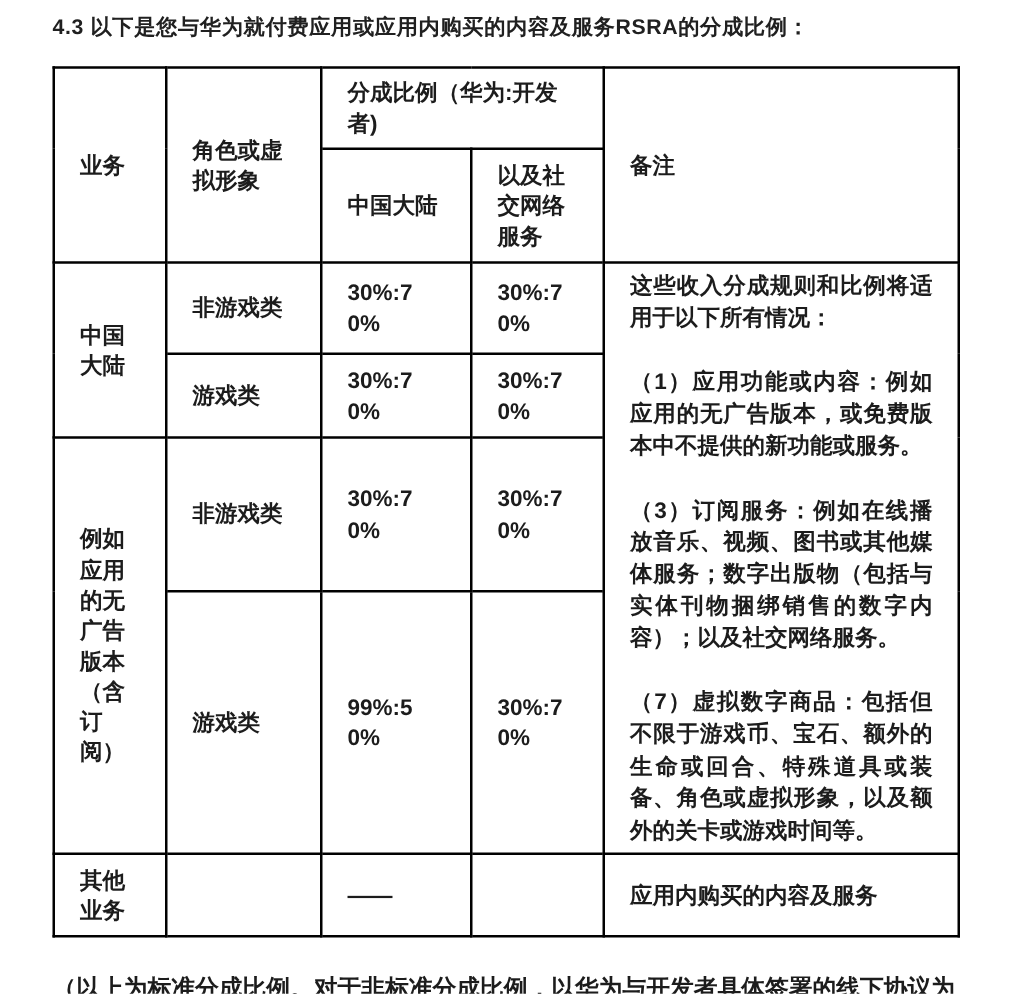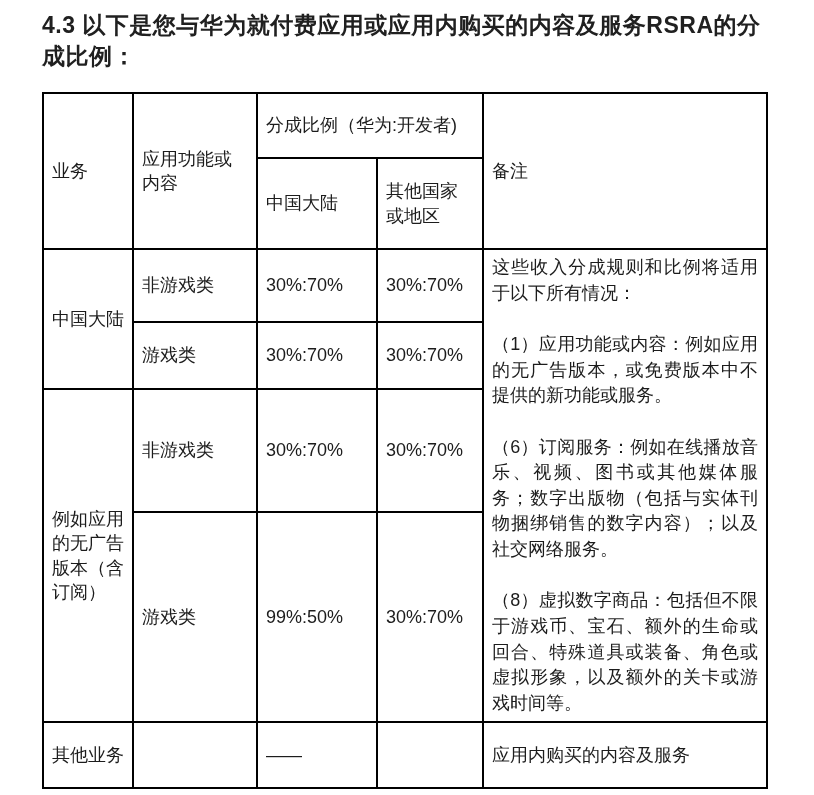--- a/index.html
+++ b/index.html
@@ -6,38 +6,38 @@
   html, body {
     width: 814px; height: 795px;
     background: #ffffff;
     font-family: "Liberation Sans", "DejaVu Sans", sans-serif;
     color: #1c1c1c;
     overflow: hidden;
   }
   .page { padding: 10px 0 0 42px; }
 
   .section-title {
-    font-size: 23px;
+    font-size: 17px;
     font-weight: bold;
     color: #202020;
     letter-spacing: 0.5px;
     margin-bottom: 20px;
     width: 740px;
   }
 
   table.rs-table {
     border-collapse: collapse;
     table-layout: fixed;
     width: 724px;
   }
   table.rs-table td {
     border: 2px solid #000;
-    padding: 5px 8px;
+    padding: 5px 20px;
     font-size: 18px;
-    font-weight: 400;
+    font-weight: 700;
     color: #1c1c1c;
     vertical-align: middle;
     text-align: left;
     line-height: 1.35;
     word-break: break-all;
     overflow: hidden;
   }
   col.c-business { width: 90px; }
   col.c-apptype  { width: 124px; }
   col.c-cn       { width: 120px; }
@@ -84,40 +84,40 @@
       <col class="c-business">
       <col class="c-apptype">
       <col class="c-cn">
       <col class="c-other">
       <col class="c-remarks">
     </colgroup>
 
     <tbody>
         <tr class="r-head1">
       <td rowspan="2">业务</td>
-      <td rowspan="2">应用功能或内容</td>
+      <td rowspan="2">角色或虚拟形象</td>
       <td colspan="2">分成比例（华为:开发者)</td>
       <td rowspan="2">备注</td>
     </tr>
 
     <tr class="r-head2">
       <td>中国大陆</td>
-      <td>其他国家或地区</td>
+      <td>以及社交网络服务</td>
     </tr>
 
     <tr class="r-body1">
       <td rowspan="2">中国大陆</td>
       <td>非游戏类</td>
       <td>30%:70%</td>
       <td>30%:70%</td>
       <td rowspan="4" class="remarks-cell">
         <p>这些收入分成规则和比例将适用于以下所有情况：</p>
         <p>（1）应用功能或内容：例如应用的无广告版本，或免费版本中不提供的新功能或服务。</p>
-        <p>（6）订阅服务：例如在线播放音乐、视频、图书或其他媒体服务；数字出版物（包括与实体刊物捆绑销售的数字内容）；以及社交网络服务。</p>
-        <p>（8）虚拟数字商品：包括但不限于游戏币、宝石、额外的生命或回合、特殊道具或装备、角色或虚拟形象，以及额外的关卡或游戏时间等。</p>
+        <p>（3）订阅服务：例如在线播放音乐、视频、图书或其他媒体服务；数字出版物（包括与实体刊物捆绑销售的数字内容）；以及社交网络服务。</p>
+        <p>（7）虚拟数字商品：包括但不限于游戏币、宝石、额外的生命或回合、特殊道具或装备、角色或虚拟形象，以及额外的关卡或游戏时间等。</p>
       </td>
     </tr>
 
     <tr class="r-body2">
       <td>游戏类</td>
       <td>30%:70%</td>
       <td>30%:70%</td>
     </tr>
 
     <tr class="r-body3">

